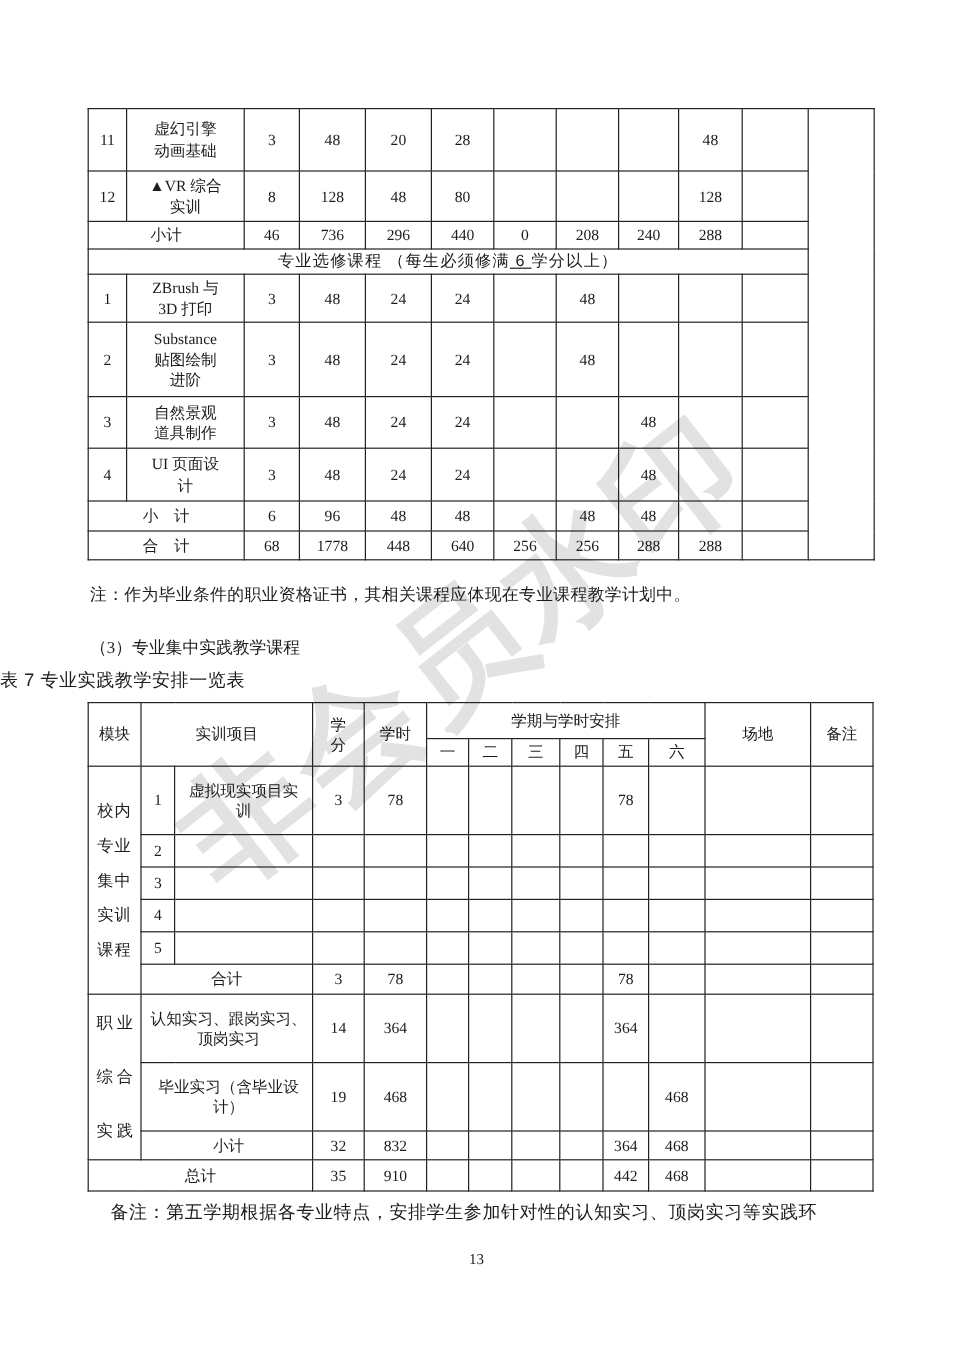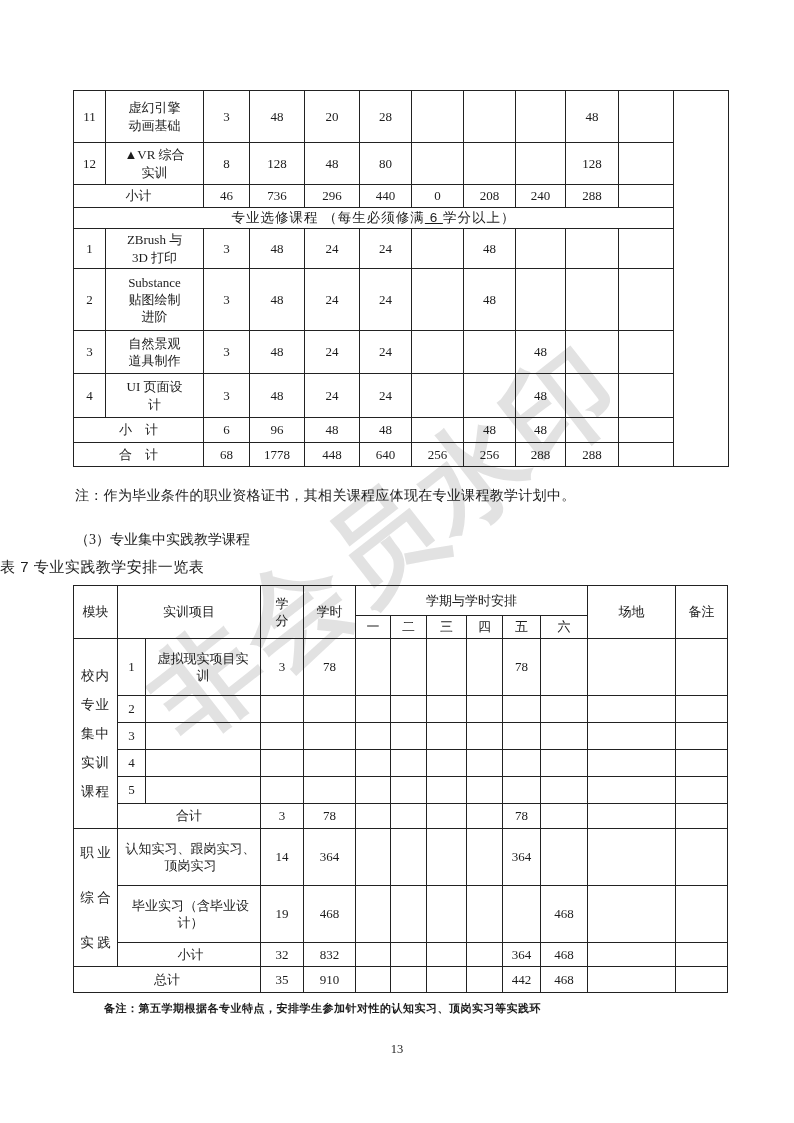--- a/index.html
+++ b/index.html
@@ -42,21 +42,21 @@
   .module-voc{line-height:45px; font-size:13.5px; white-space:pre-line;}
   
   .textblock{position:absolute; left:75px; z-index:2;}
   .cert-note{top:487px; font-size:14px; letter-spacing:0.3px;}
   .section-heading{top:531px; font-size:14px;}
   .table-title{
     position:absolute; left:0; top:558px; width:794px; text-align:left;
     font-weight:normal; font-family:"Liberation Sans","DejaVu Sans",sans-serif;
     font-size:15px; letter-spacing:0.5px; z-index:2;
   }
-  .bottom-note{position:absolute; left:104px; top:1001px; font-size:11px; letter-spacing:0.5px; z-index:2;font-weight:bold;}
+  .bottom-note{position:absolute; left:92px; top:1001px; font-size:15px; letter-spacing:0.5px; z-index:2;}
   .page-number{position:absolute; left:0; top:1042px; width:794px; text-align:center; font-size:12.5px; z-index:2;}
 </style>
 </head>
 <body>
 
 <div class="page">
 
   <div class="watermark">非会员水印</div>
 
   <table id="course-table">

